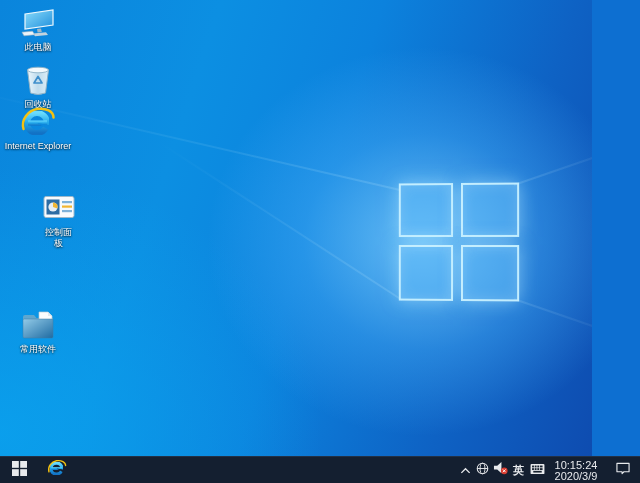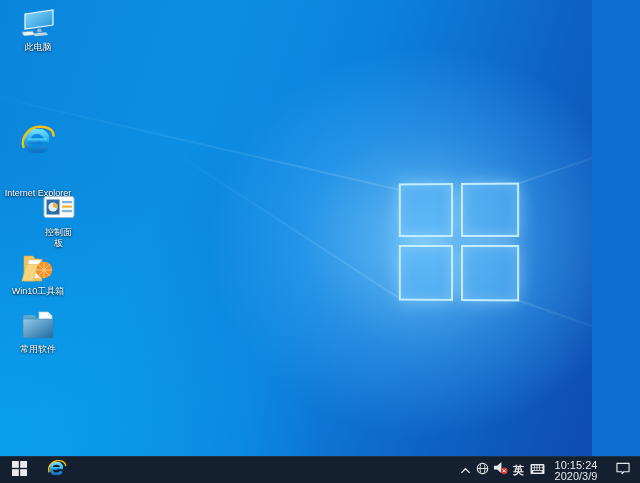--- a/index.html
+++ b/index.html
@@ -52,21 +52,21 @@
     display: flex; flex-direction: column; align-items: center;
     cursor: default;
   }
   .icon-cell .glyph { width: 36px; height: 36px; display: flex; align-items: center; justify-content: center; }
   .icon-cell .caption {
     margin-top: 1px; max-width: 72px;
     font-size: 9px; line-height: 11px; text-align: center; color: #ffffff;
     text-shadow: 0 1px 2px rgba(0,0,0,0.75), 0 0 2px rgba(0,0,0,0.5);
     word-break: break-word;
   }
-  .pos-0 { top: 5px; }  .pos-1 { top: 62px; }  .pos-2 { top: 122px; gap: 29px; }
+  .pos-0 { top: 5px; }  .pos-1 { top: 62px; }  .pos-2 { top: 104px; }
   .pos-3 { top: 190px; padding-left: 41px; } .pos-4 { top: 249px; } .pos-5 { top: 307px; justify-content: space-between; }
 
   
   .taskbar {
     position: absolute; left: 0; bottom: 0; width: 640px; height: 27px;
     background: #141f30;
     display: flex; align-items: stretch;
     border-top: 1px solid rgba(60,80,110,0.35);
   }
   .tb-btn {
@@ -114,20 +114,37 @@
         </defs>
         <polygon points="5,7 33,3 33,18 5,22" fill="url(#scr)" stroke="#eef8fd" stroke-width="1.2"></polygon>
         <polygon points="17,22 21,21.6 21.8,25 17.6,25.4" fill="#9fb6c4"></polygon>
         <polygon points="13,26.5 26,25.3 28,28 15,29.3" fill="#c2d3de"></polygon>
         <polygon points="2,25.2 12.5,24.2 14.6,27.7 4,28.8" fill="#eaf3f9" stroke="#9fb6c4" stroke-width="0.6"></polygon>
       </svg>
     </span>
     <span class="caption">此电脑</span>
   </div>
 
+  <div class="icon-cell pos-1">
+    <span class="glyph">
+      <svg viewBox="0 0 32 34" width="32" height="34">
+        <defs>
+          <linearGradient id="bin" x1="0" y1="0" x2="1" y2="0">
+            <stop offset="0" stop-color="#ecf6fc"></stop>
+              <stop offset="0.5" stop-color="#bedbec"></stop>
+              <stop offset="1" stop-color="#ddeef7"></stop>
+          </linearGradient>
+        </defs>
+        <path d="M5.5,7 L26.5,7 L23.5,30 Q16,33 8.5,30 Z" fill="url(#bin)" stroke="#8fb2c6" stroke-width="1"></path>
+        <ellipse cx="16" cy="7" rx="10.5" ry="2.8" fill="#f4fafd" stroke="#8fb2c6" stroke-width="0.9"></ellipse>
+        <path d="M16,13.5 l4,6.5 h-8 z" fill="none" stroke="#3e8ecb" stroke-width="1.7" stroke-linejoin="round"></path>
+      </svg>
+    </span>
+    <span class="caption">回收站</span>
+  </div>
 
   <div class="icon-cell pos-2">
     <span class="glyph">
       <svg viewBox="0 0 36 36" width="36" height="36">
         <defs>
           <linearGradient id="ie" x1="0" y1="0" x2="0" y2="1">
             <stop offset="0" stop-color="#6adcff"></stop>
               <stop offset="0.5" stop-color="#22a7ea"></stop>
               <stop offset="1" stop-color="#1272c5"></stop>
           </linearGradient>
@@ -154,32 +171,20 @@
         <circle cx="12" cy="13" r="4.6" fill="#e8eef4"></circle>
         <path d="M12,13 L12,8.4 A4.6,4.6 0 0 1 16.4,14.6 Z" fill="#f2b632"></path>
         <rect x="21" y="7" width="10" height="2.2" fill="#7fb2d9"></rect>
         <rect x="21" y="11.5" width="10" height="2.2" fill="#f2b632"></rect>
         <rect x="21" y="16" width="10" height="2.2" fill="#7fb2d9"></rect>
       </svg>
     </span>
     <span class="caption">控制面板</span>
   </div>
 
-  <div class="icon-cell pos-4">
-    <span class="glyph">
-      <svg viewBox="0 0 34 32" width="34" height="32">
-        <path d="M3,5 h9 l2,3 h7 v22 h-18 z" fill="#eec35e" stroke="#d8ab45" stroke-width="0.6"></path>
-        <rect x="7.5" y="9" width="12" height="18" fill="#fcfcf9" stroke="#dccd9e" stroke-width="0.6"></rect>
-        <circle cx="23" cy="19" r="8.3" fill="#f39122"></circle>
-        <path d="M23,11 v16 M15,19 h16 M17.2,13.2 l11.6,11.6 M28.8,13.2 l-11.6,11.6" stroke="#f8c98c" stroke-width="1"></path>
-        <polygon points="1,30 5.5,13.5 16.5,13.5 12.5,30" fill="#f5d67e" stroke="#e3b84f" stroke-width="0.6"></polygon>
-      </svg>
-    </span>
-    <span class="caption">Win10工具箱</span>
-  </div>
 
   <div class="icon-cell pos-5">
     <span class="glyph">
       <svg viewBox="0 0 34 31" width="34" height="31">
         <defs>
           <linearGradient id="bf" x1="0" y1="0" x2="1" y2="1">
             <stop offset="0" stop-color="#93cbe8"></stop>
               <stop offset="1" stop-color="#1f6ba2"></stop>
           </linearGradient>
         </defs>

